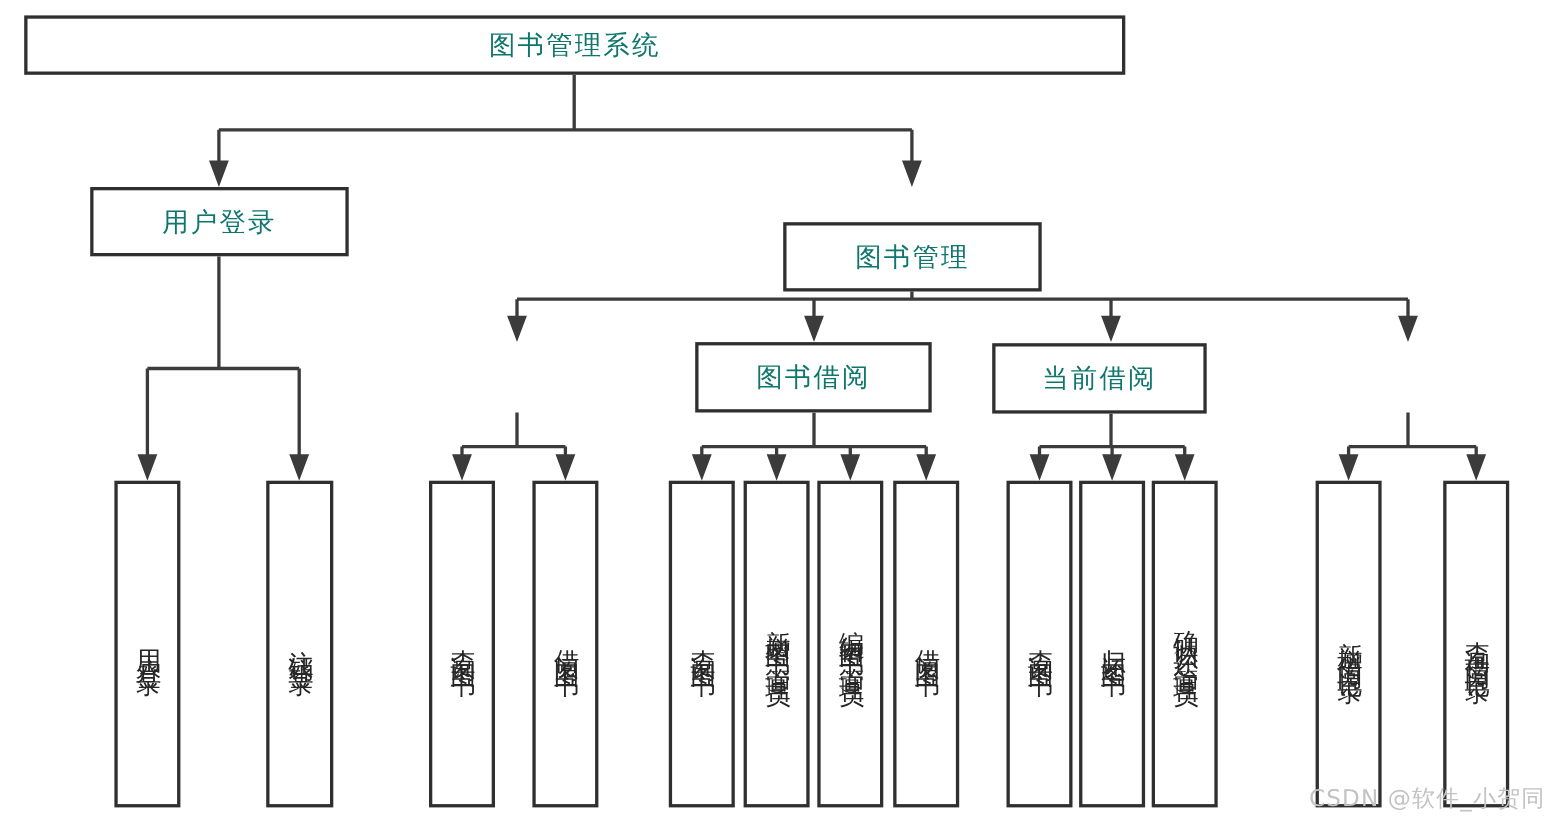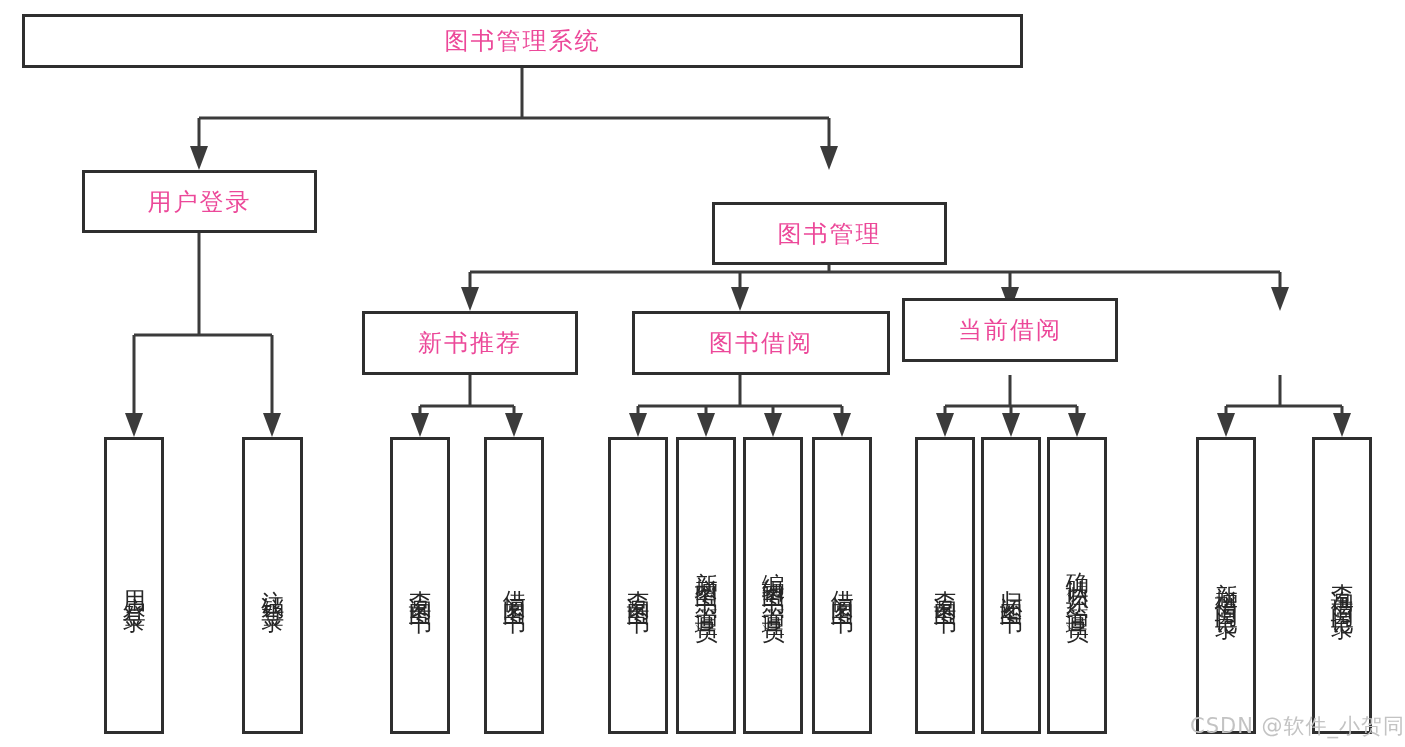--- a/index.html
+++ b/index.html
@@ -13,21 +13,21 @@
   #connectors{position:absolute;left:0;top:0;z-index:1;}
   .hbox{
     position:absolute;
     box-sizing:border-box;
     border:3px solid #2f2f2f;
     background:#ffffff;
     display:flex;align-items:center;justify-content:center;
     z-index:2;
   }
   .hbox span{
-    font-size:24px;letter-spacing:2px;color:#ec4899;white-space:nowrap;
+    font-size:24px;letter-spacing:2px;color:#0f766e;white-space:nowrap;
   }
   .vbox{
     position:absolute;
     box-sizing:border-box;
     border:3px solid #2f2f2f;
     background:#ffffff;
     display:flex;align-items:center;justify-content:center;
     z-index:2;
   }
   .vbox span{
@@ -78,27 +78,24 @@
     <span>图书管理系统</span>
   </div>
 
   <div class="hbox" style="left:82px;top:170px;width:235px;height:63px;">
     <span>用户登录</span>
   </div>
   <div class="hbox" style="left:712px;top:170px;width:235px;height:63px;margin-top:32px;">
     <span>图书管理</span>
   </div>
 
-  <div class="hbox" style="left:362px;top:311px;width:216px;height:64px;">
-    <span>新书推荐</span>
-  </div>
-  <div class="hbox" style="left:632px;top:311px;width:258px;height:64px;">
+  <div class="hbox" style="left:632px;top:311px;width:215px;height:64px;">
     <span>图书借阅</span>
   </div>
-  <div class="hbox" style="left:902px;top:298px;width:216px;height:64px;">
+  <div class="hbox" style="left:902px;top:312px;width:195px;height:64px;">
     <span>当前借阅</span>
   </div>
 
   <div class="vbox" style="left:104px;top:437px;width:60px;height:297px;">
     <span>用户登录</span>
   </div>
   <div class="vbox" style="left:242px;top:437px;width:61px;height:297px;">
     <span>注销登录</span>
   </div>
 

